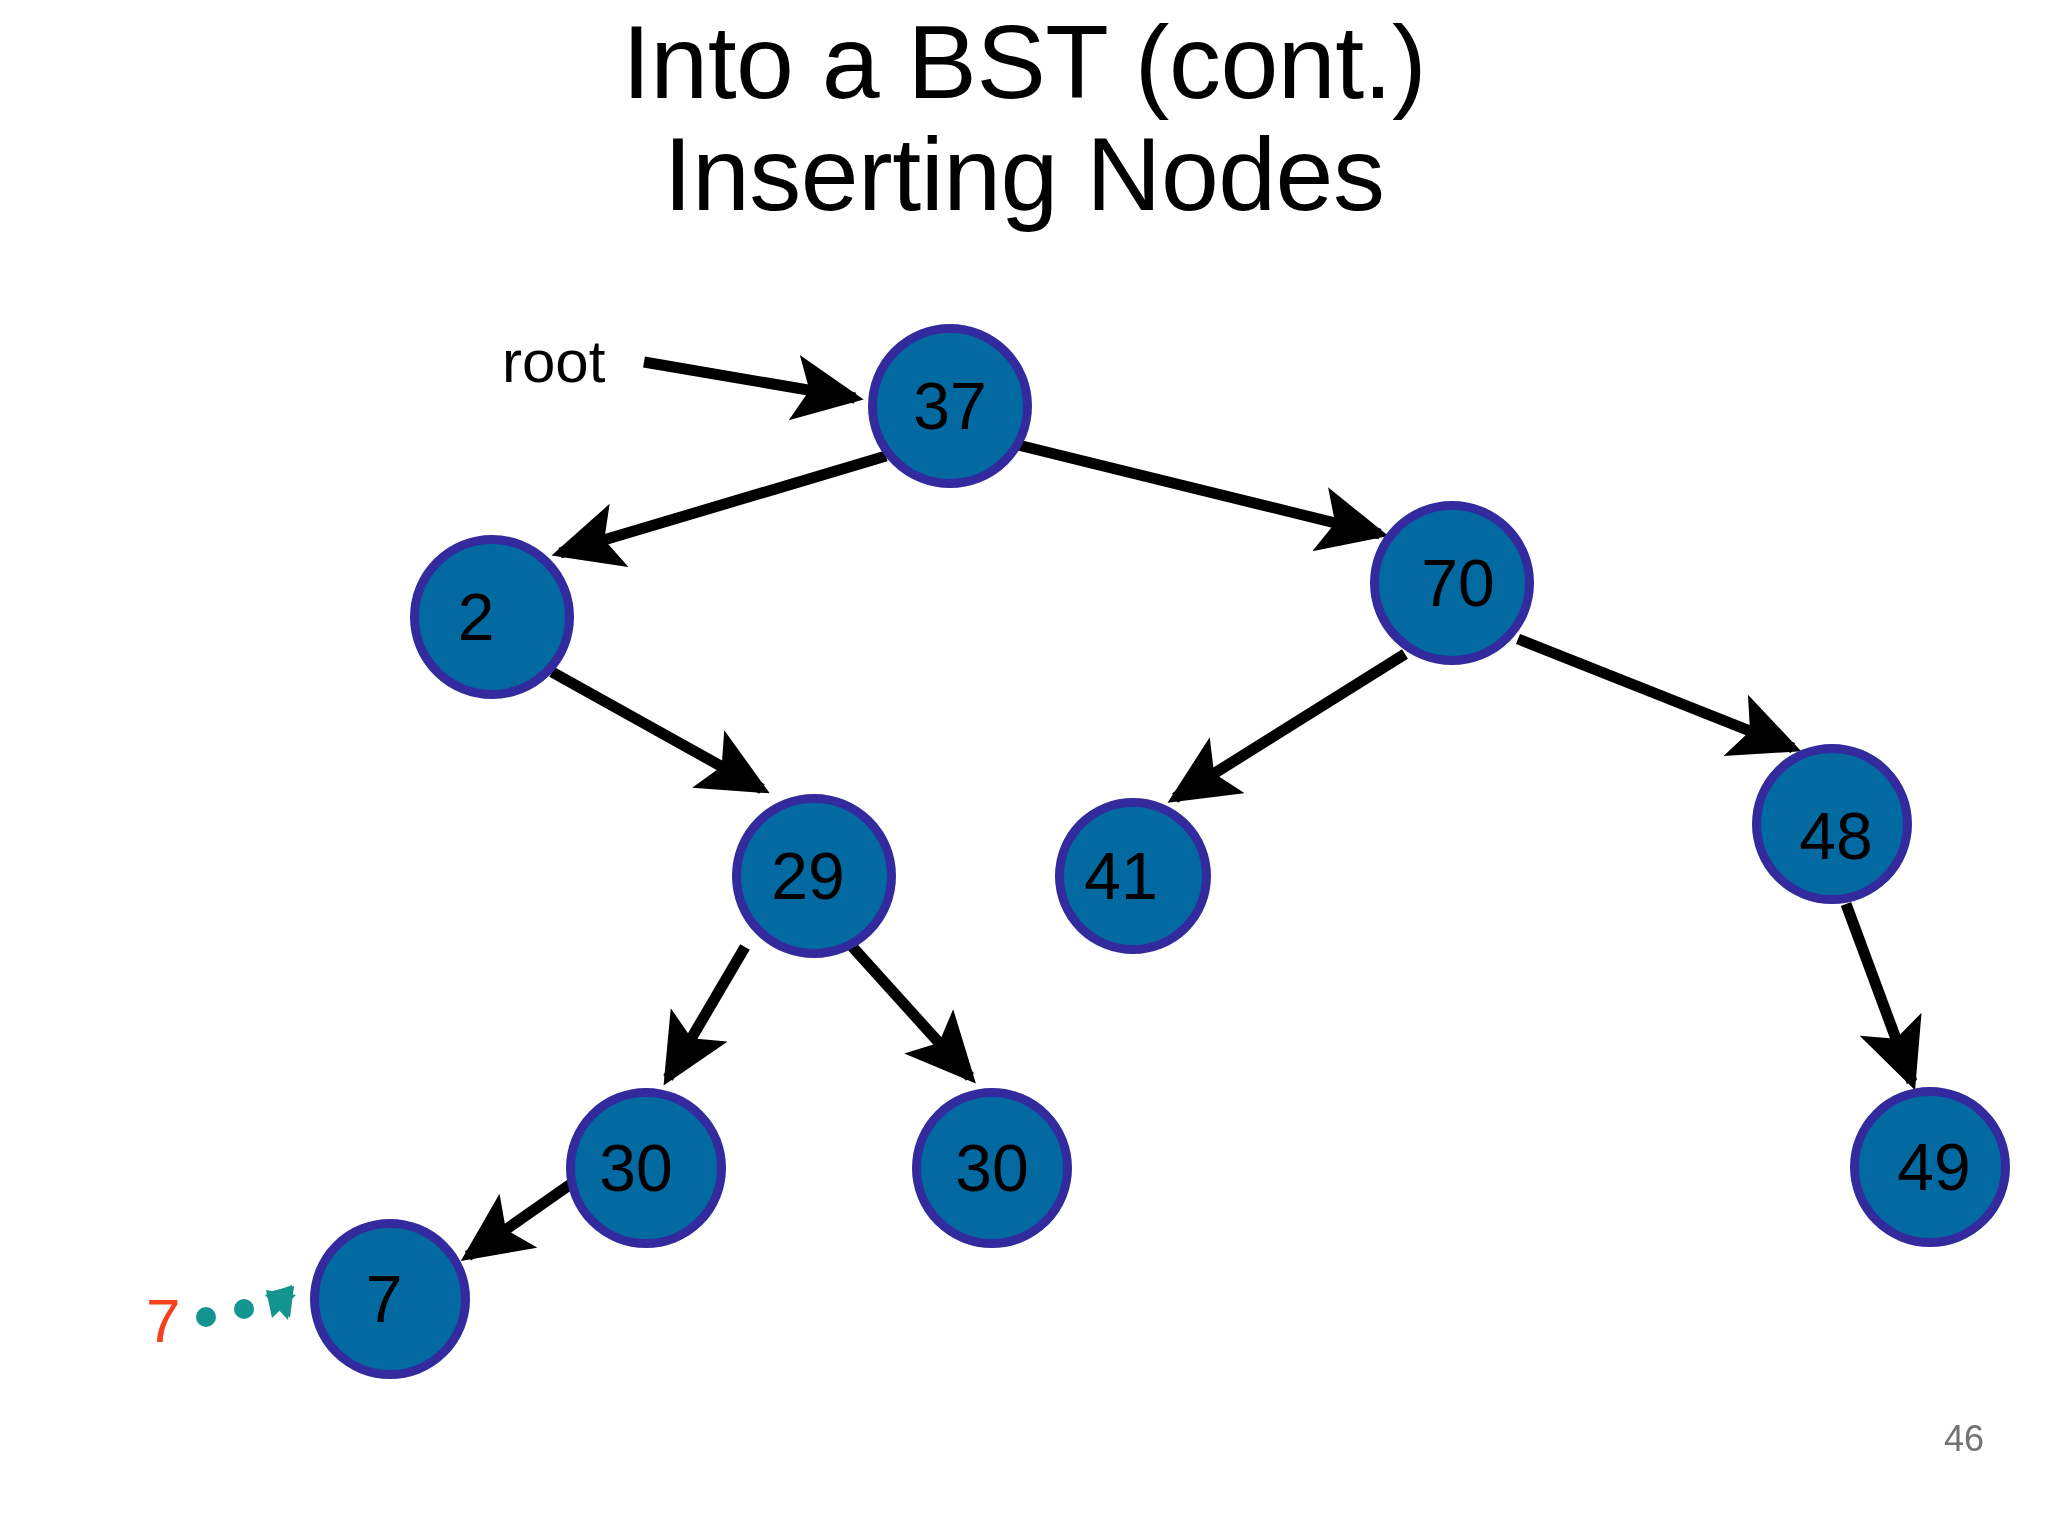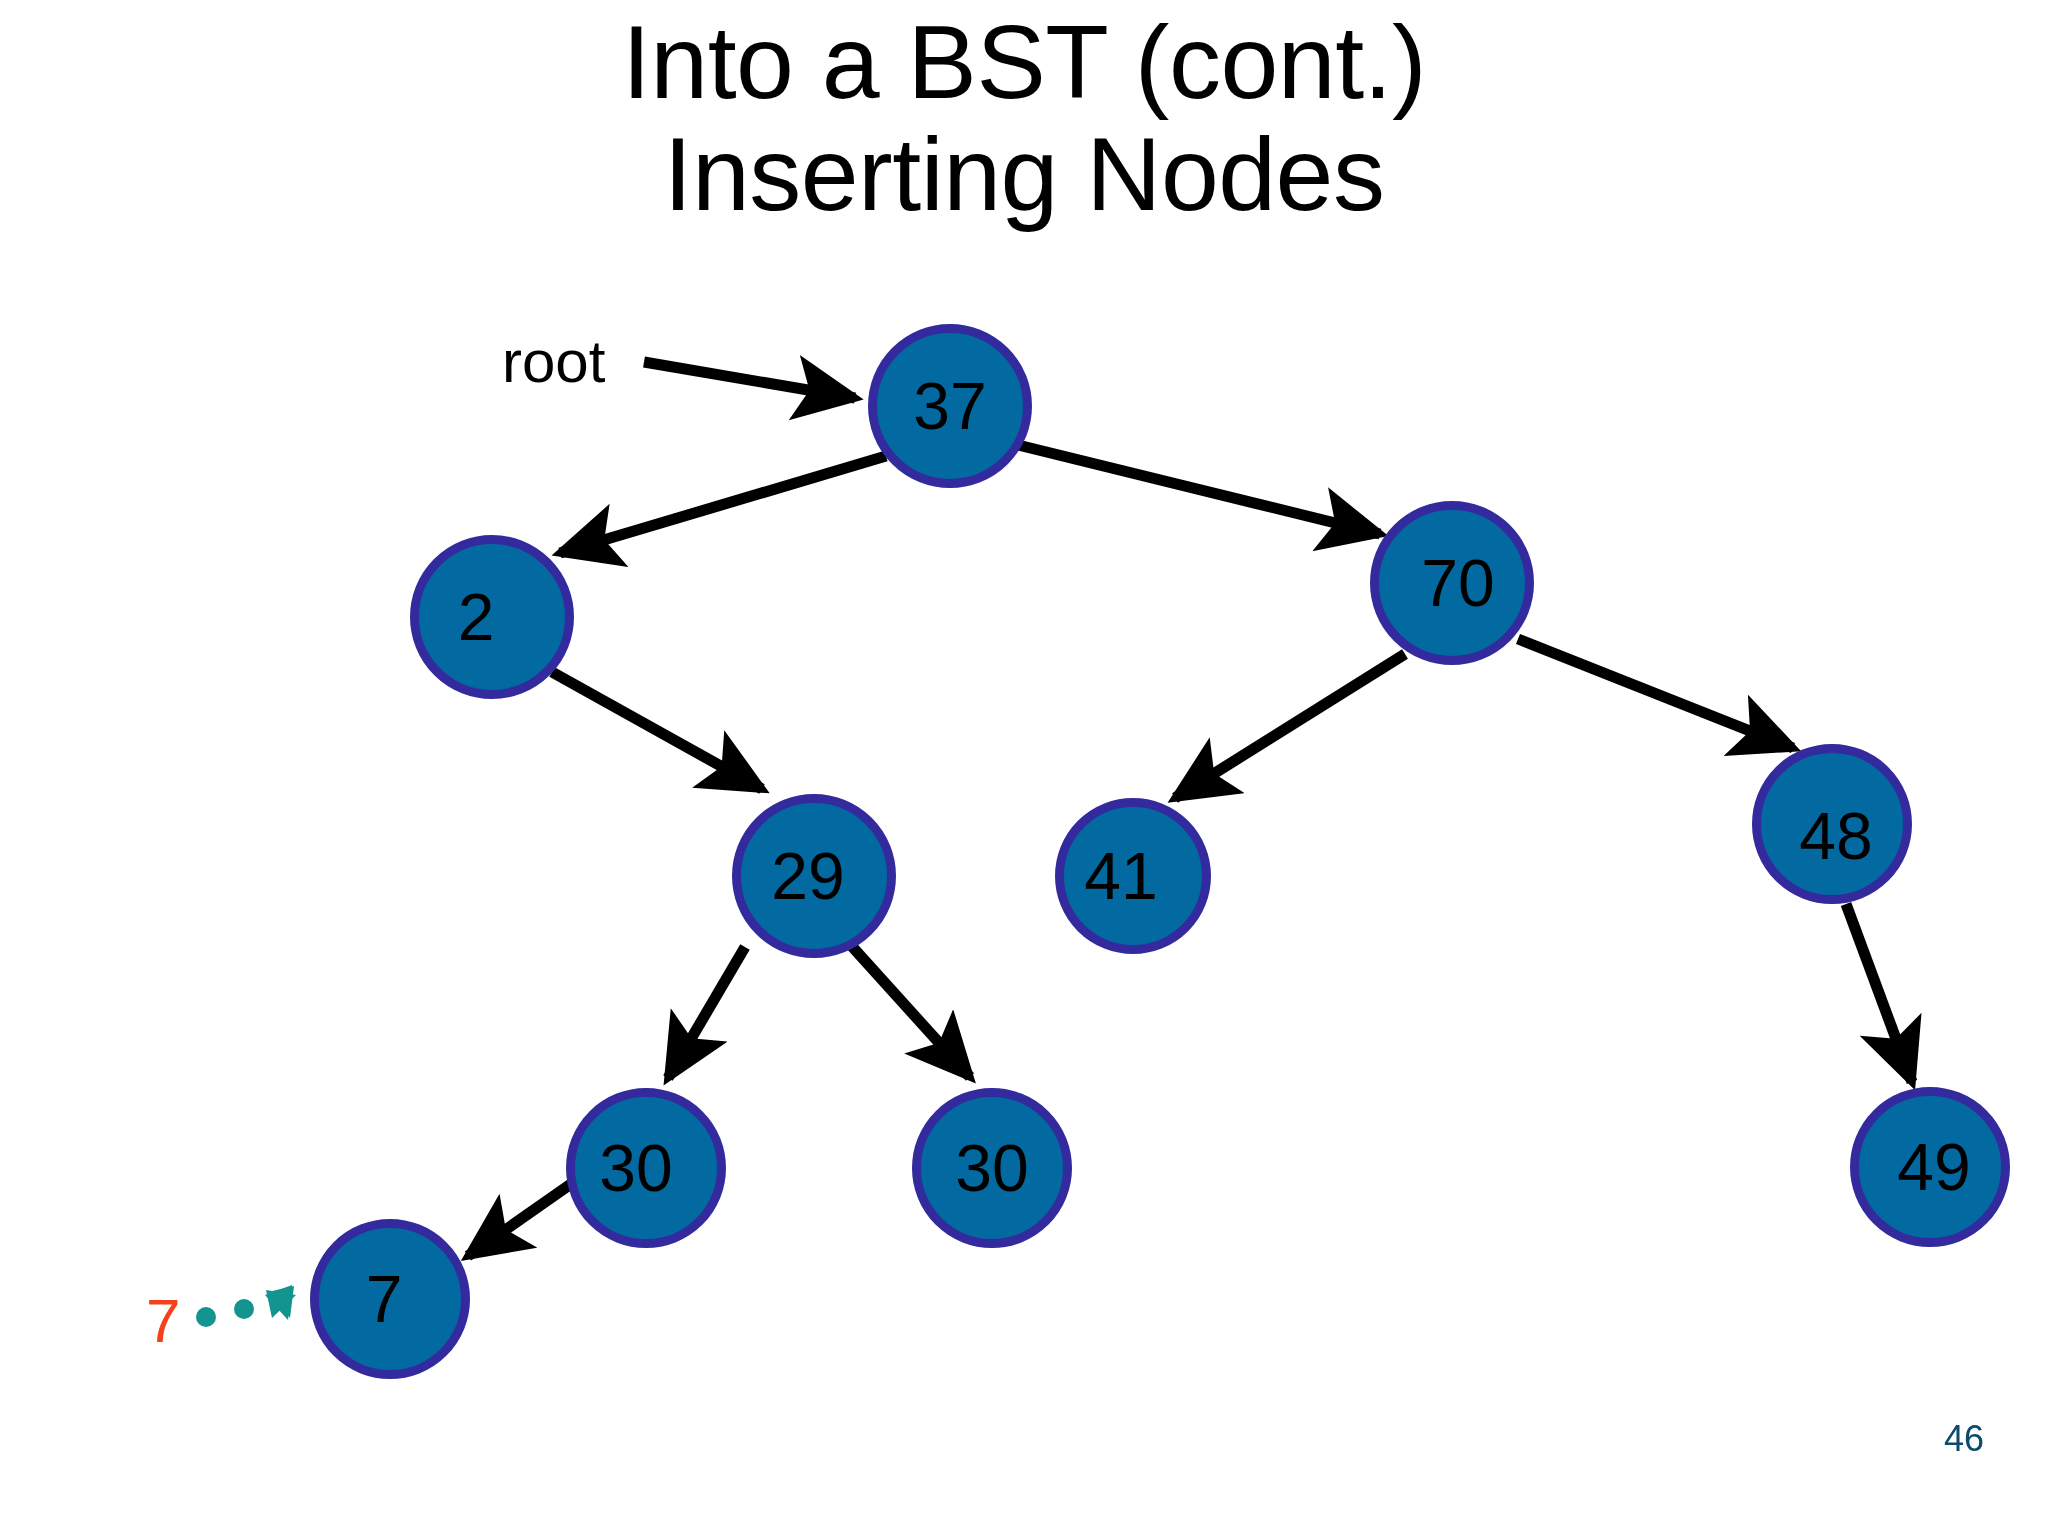--- a/index.html
+++ b/index.html
@@ -82,21 +82,21 @@
     font-size: 62px;
     white-space: nowrap;
   }
   
   #page-number {
     position: absolute;
     right: 64px;
     bottom: 76px;
     font-family: "Liberation Sans", sans-serif;
     font-size: 36px;
-    color: #0c4a6e;
+    color: #737373;
   }
 </style>
 </head>
 <body>
 
 <div id="slide">
 
   <div id="title-block">
     <span class="title-line">Into a BST (cont.)</span>
     <span class="title-line">Inserting Nodes</span>

